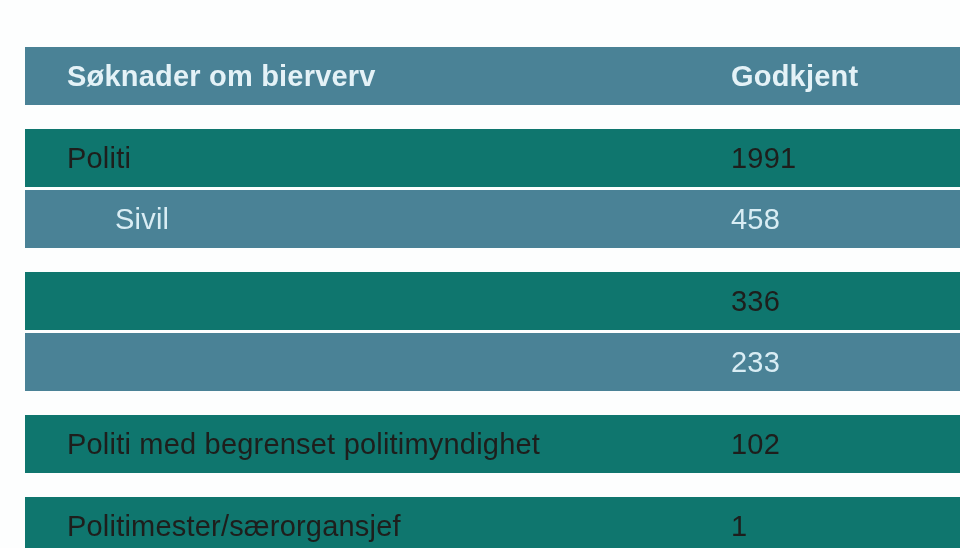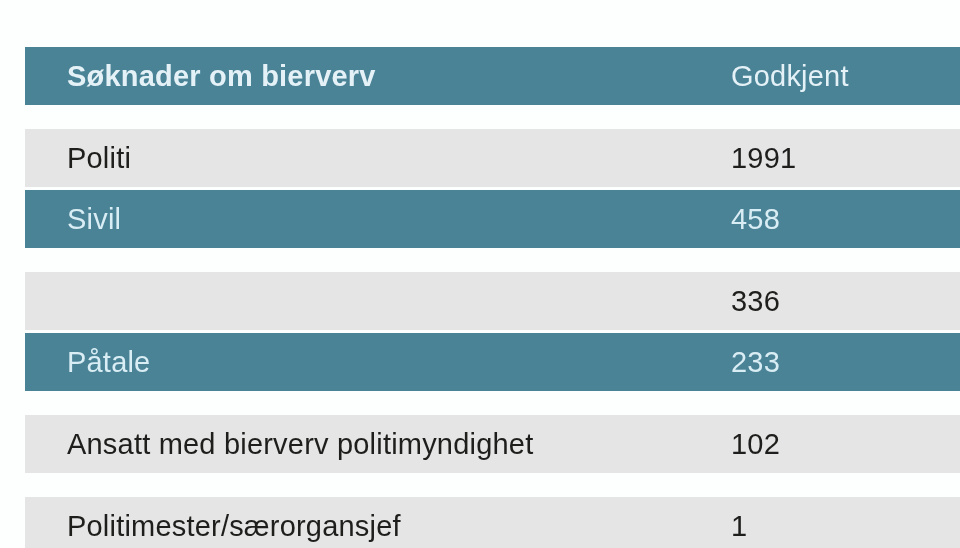--- a/index.html
+++ b/index.html
@@ -25,24 +25,25 @@
     position: relative;
     height: 58px;
     margin-bottom: 3px;
     display: flex;
     align-items: center;
   }
 
   .row.teal {
     background: #4a8296;
     color: #d9edf4;
+    padding-left: 48px;
   }
 
   .row.light {
-    background: #e5e5e5;
+    background: #0f766e;
     color: #1e1e1c;
     margin-top: 24px;
   }
 
   .row.header {
     background: #4a8296;
     color: #e4f2f7;
     font-weight: 700;
   }
 
@@ -62,21 +63,21 @@
   .cell.value {
     position: absolute;
     left: 706px;
     top: 0;
     height: 100%;
     display: flex;
     align-items: center;
     font-weight: 500;
   }
 
-  .row.header .cell.value { font-weight: 400; }
+  .row.header .cell.value { font-weight: 700; }
 </style>
 </head>
 <body>
 
 <div class="stage">
   <div class="table">
 
     <div class="row header">
       <div class="cell label">Søknader om bierverv</div>
       <div class="cell value">Godkjent</div>
@@ -90,26 +91,25 @@
     <div class="row teal">
       <div class="cell label">Sivil</div>
       <div class="cell value">458</div>
     </div>
 
     <div class="row light">
       <div class="cell value">336</div>
     </div>
 
     <div class="row teal">
-      <div class="cell label">Påtale</div>
       <div class="cell value">233</div>
     </div>
 
     <div class="row light">
-      <div class="cell label">Ansatt med bierverv politimyndighet</div>
+      <div class="cell label">Politi med begrenset politimyndighet</div>
       <div class="cell value">102</div>
     </div>
 
 
     <div class="row light">
       <div class="cell label">Politimester/særorgansjef</div>
       <div class="cell value">1</div>
     </div>
 
   </div>

